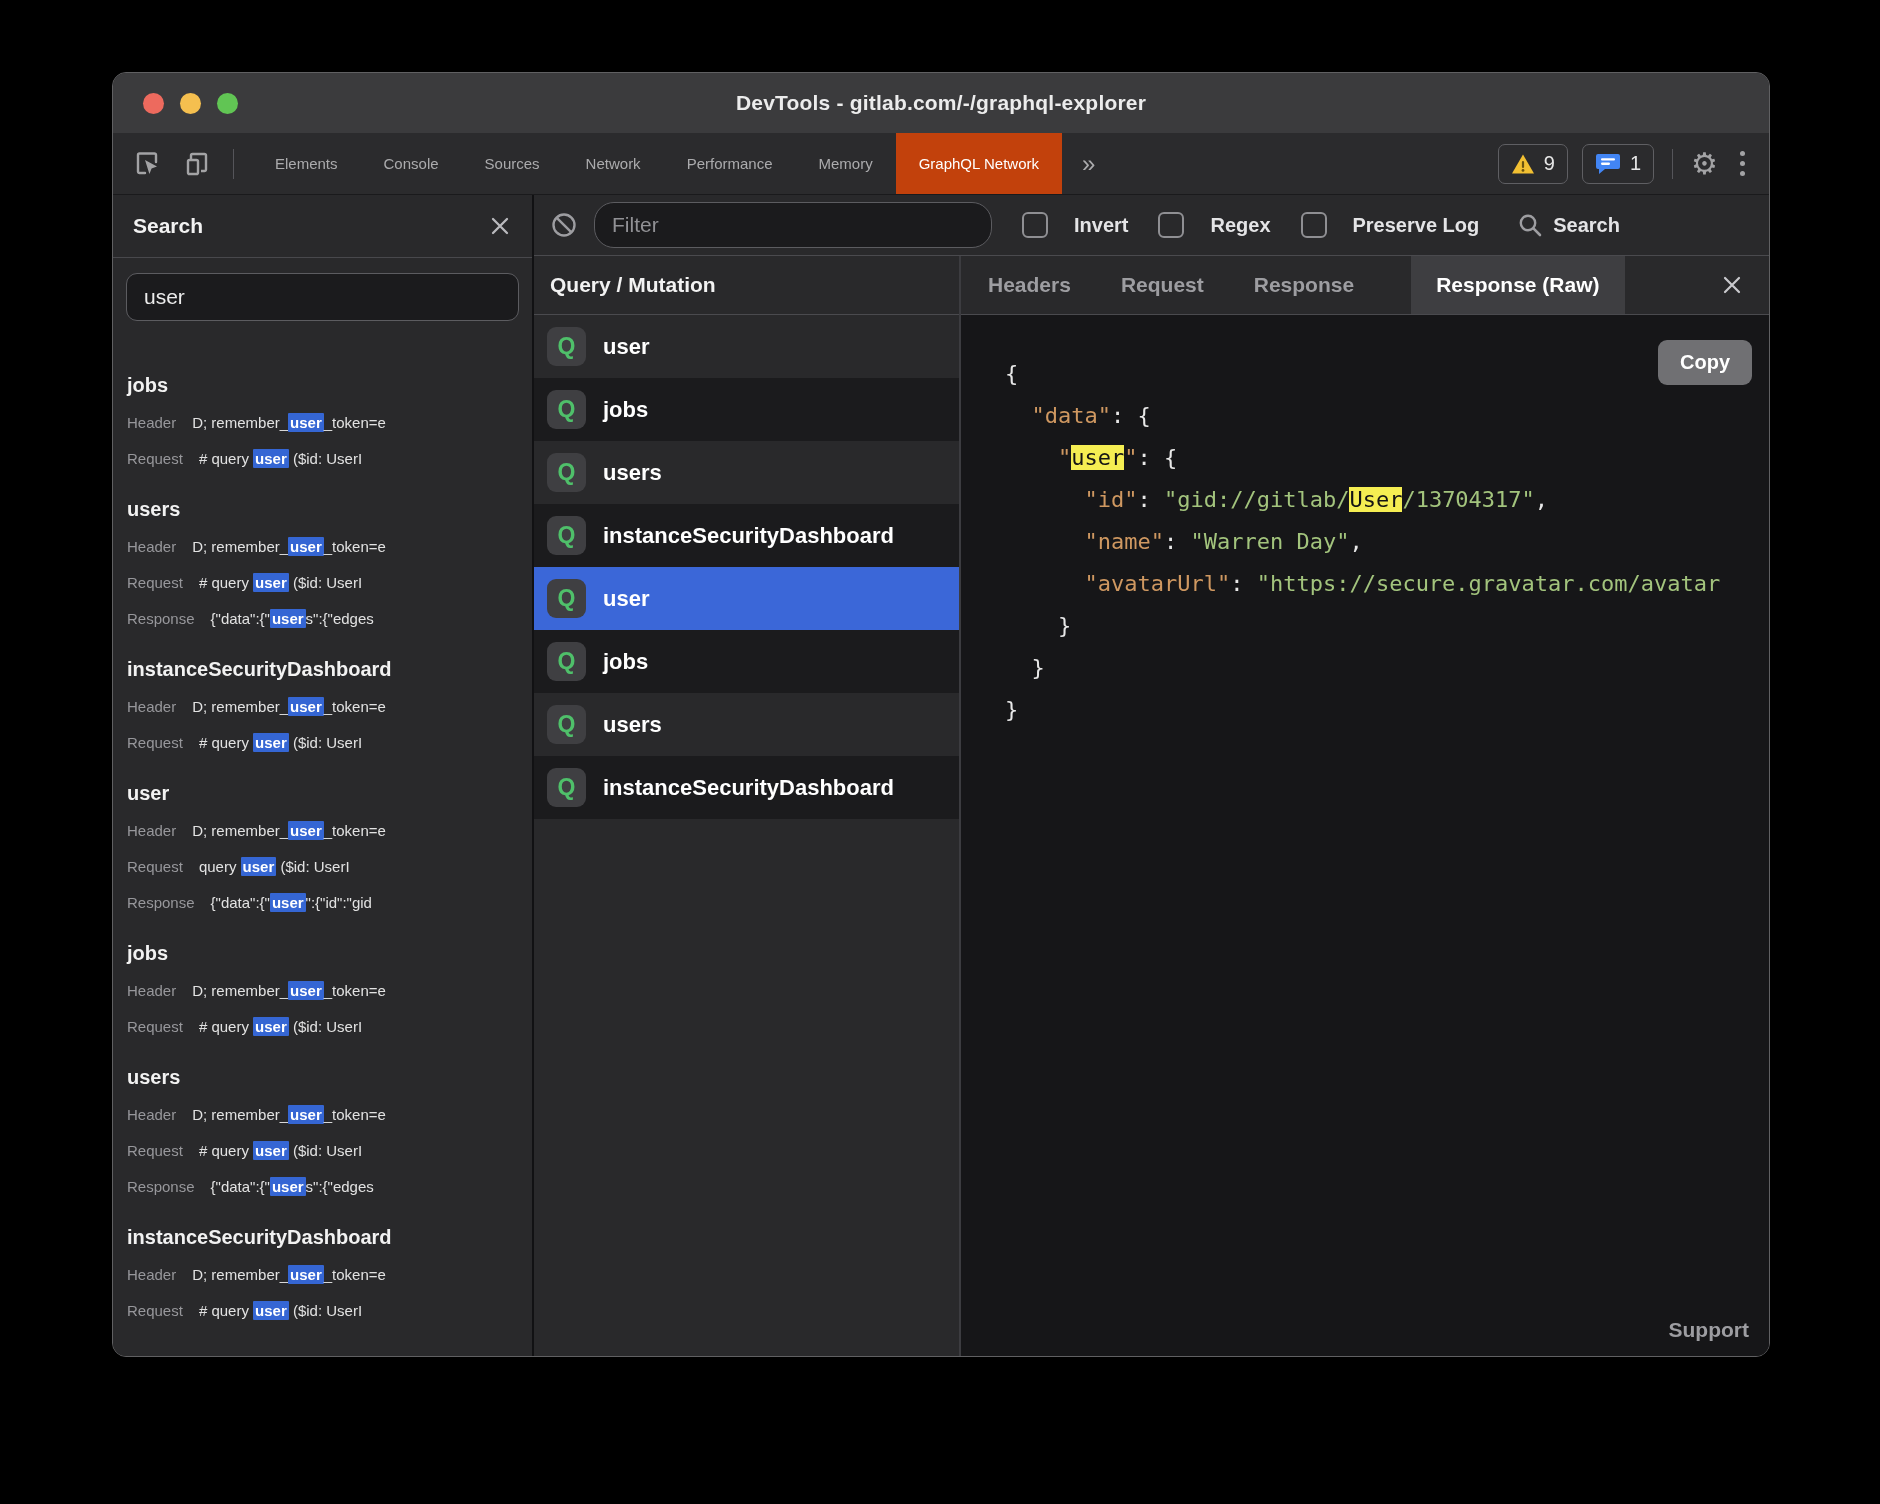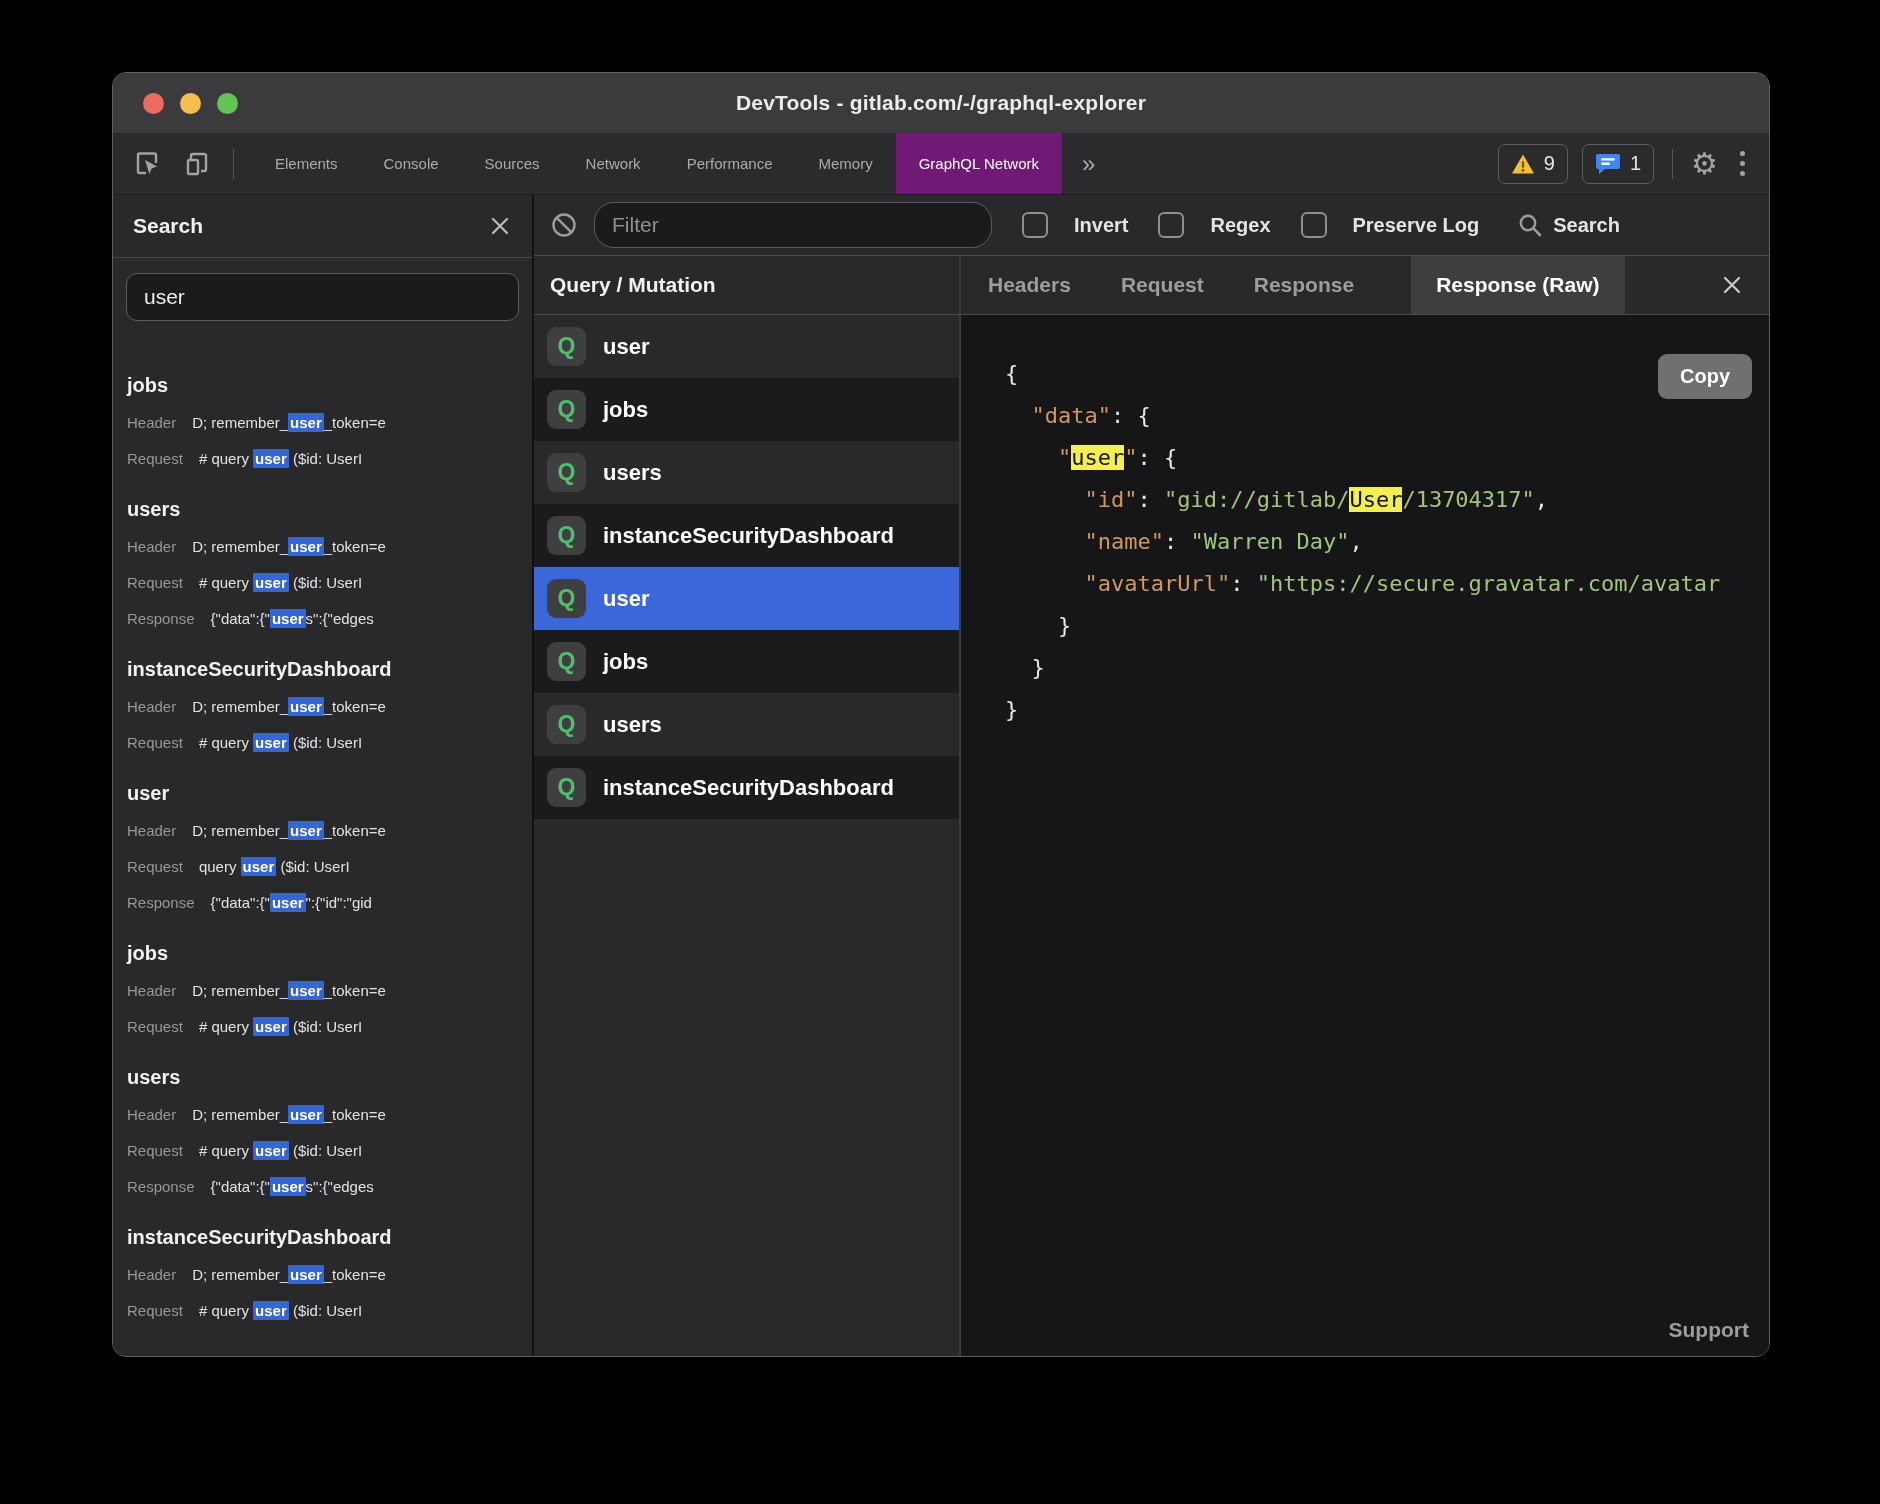--- a/index.html
+++ b/index.html
@@ -21,21 +21,21 @@
   .light.green{background:#61c554;}
   .wtitle{color:#ececec;font-size:21px;font-weight:700;letter-spacing:.2px;}
 
   
   .tabbar{height:61px;background:#2b2b2d;flex:0 0 auto;display:flex;align-items:stretch;
           border-bottom:1px solid #1a1a1c;}
   .tb-icons{display:flex;align-items:center;gap:14px;padding:0 14px 0 16px;}
   .tb-icon{width:36px;height:36px;display:flex;align-items:center;justify-content:center;}
   .tb-sep{width:1px;height:30px;background:#55555a;align-self:center;margin:0 4px;}
   .tab{display:flex;align-items:center;padding:0 23px;font-size:15px;color:#ababad;white-space:nowrap;}
-  .tab.active{background:#701a75;color:#fff;}
+  .tab.active{background:#c2410c;color:#fff;}
   .tab-more{display:flex;align-items:center;padding:0 20px;color:#ababad;font-size:24px;}
   .tb-right{margin-left:auto;display:flex;align-items:center;gap:14px;padding-right:16px;}
   .pill{display:flex;align-items:center;gap:9px;border:1px solid #5f5f63;border-radius:7px;
         height:38px;padding:0 12px;}
   .pill .cnt{color:#e6e6e6;font-size:20px;}
   .kebab{display:flex;flex-direction:column;gap:5px;align-items:center;padding:0 8px;}
   .kebab i{width:5px;height:5px;border-radius:50%;background:#a3a3a5;}
   .gear{font-size:30px;color:#a3a3a5;line-height:1;}
 
   
@@ -90,21 +90,21 @@
           color:#4fc06a;font-size:23px;font-weight:800;display:flex;align-items:center;justify-content:center;}
 
   
   .detail-panel{flex:1;display:flex;flex-direction:column;min-width:0;background:#29292b;}
   .detail-tabs{height:58px;flex:0 0 auto;display:flex;align-items:stretch;padding-left:2px;
                border-bottom:1px solid #4a4a4e;}
   .dtab{display:flex;align-items:center;padding:0 25px;color:#9d9da1;font-size:21px;font-weight:600;white-space:nowrap;}
   .dtab.active{background:#3e3e41;color:#fff;font-weight:700;margin-left:32px;}
   .dclose{margin-left:auto;display:flex;align-items:center;padding:0 26px;}
   .detail-body{flex:1;position:relative;background:#161618;overflow:hidden;}
-  .copy-btn{position:absolute;top:39px;right:17px;background:#707073;color:#fff;
+  .copy-btn{position:absolute;top:25px;right:17px;background:#707073;color:#fff;
             font-size:20px;font-weight:700;border:none;border-radius:9px;padding:11px 22px;
             font-family:"Liberation Sans",sans-serif;}
   .json{padding:38px 0 0 44px;font-family:"DejaVu Sans Mono",monospace;font-size:22px;line-height:42px;}
   .json-line{white-space:pre;}
   .seg-p{color:#e8e8e8;}
   .seg-k{color:#cf9861;}
   .seg-v{color:#a3c47d;}
   .seg-kh,.seg-vh{background:#f5ee52;color:#141414;}
   .support{position:absolute;right:20px;bottom:14px;color:#9d9da1;font-size:21px;font-weight:700;}
 

